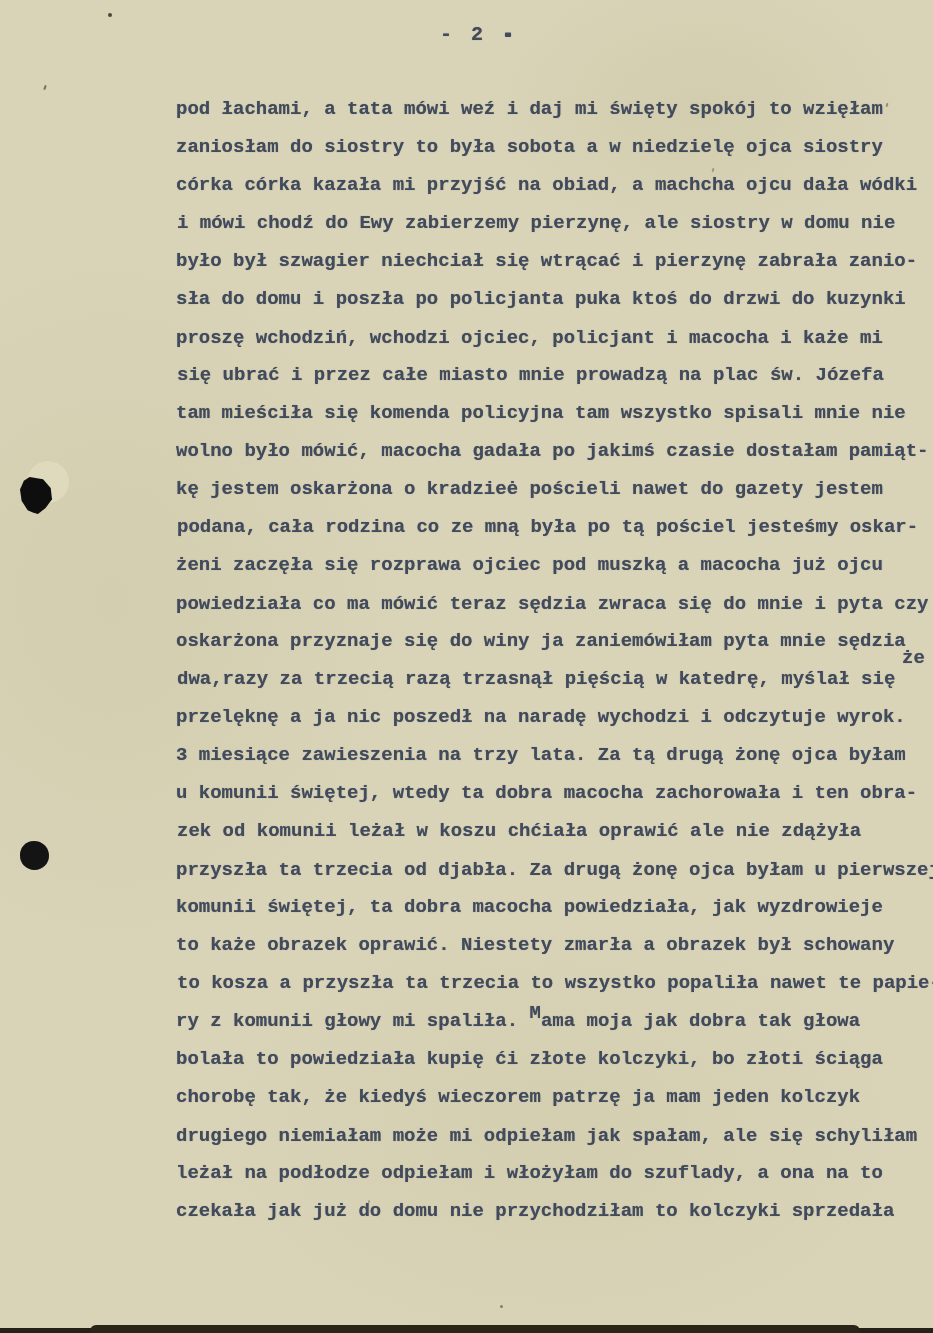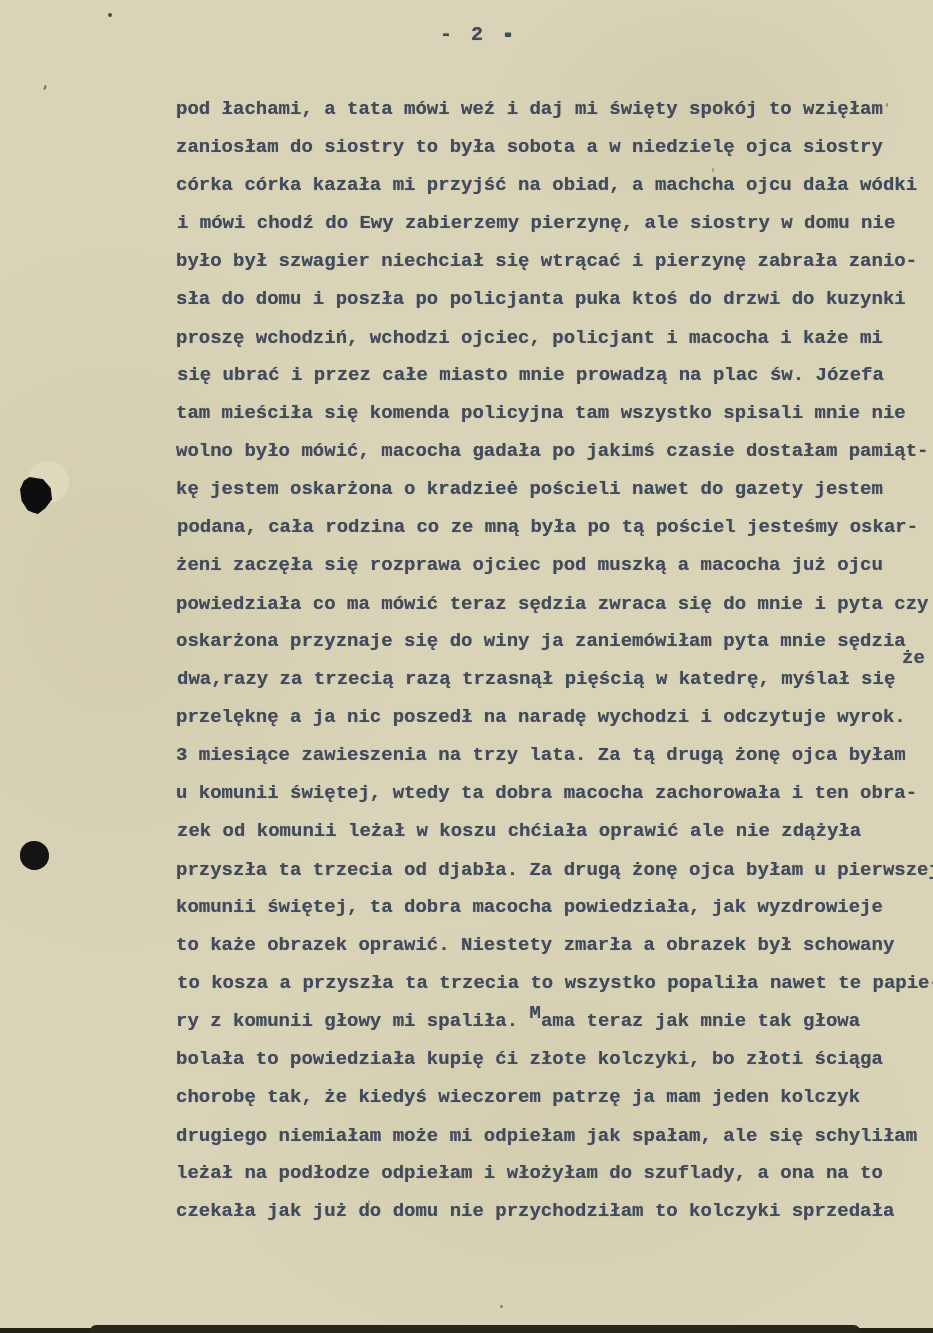--- a/index.html
+++ b/index.html
@@ -118,21 +118,21 @@
   <div class="line">oskarżona przyznaje się do winy ja zaniemówiłam pyta mnie sędzia</div>
   <div class="line">dwa,razy za trzecią razą trzasnął pięścią w katedrę, myślał się</div>
   <div class="line">przelęknę a ja nic poszedł na naradę wychodzi i odczytuje wyrok.</div>
   <div class="line">3 miesiące zawieszenia na trzy lata. Za tą drugą żonę ojca byłam</div>
   <div class="line">u komunii świętej, wtedy ta dobra macocha zachorowała i ten obra-</div>
   <div class="line">zek od komunii leżał w koszu chćiała oprawić ale nie zdążyła</div>
   <div class="line">przyszła ta trzecia od djabła. Za drugą żonę ojca byłam u pierwszej</div>
   <div class="line">komunii świętej, ta dobra macocha powiedziała, jak wyzdrowieje</div>
   <div class="line">to każe obrazek oprawić. Niestety zmarła a obrazek był schowany</div>
   <div class="line">to kosza a przyszła ta trzecia to wszystko popaliła nawet te papie-</div>
-  <div class="line"><span>ry z komunii głowy mi spaliła. </span><span class="sup">M</span><span>ama teraz jak mnie tak głowa</span></div>
+  <div class="line"><span>ry z komunii głowy mi spaliła. </span><span class="sup">M</span><span>ama moja jak dobra tak głowa</span></div>
   <div class="line">bolała to powiedziała kupię ći złote kolczyki, bo złoti ściąga</div>
   <div class="line">chorobę tak, że kiedyś wieczorem patrzę ja mam jeden kolczyk</div>
   <div class="line">drugiego niemiałam może mi odpiełam jak spałam, ale się schyliłam</div>
   <div class="line">leżał na podłodze odpiełam i włożyłam do szuflady, a ona na to</div>
   <div class="line">czekała jak już do domu nie przychodziłam to kolczyki sprzedała</div>
 </div>
 
 <div class="insertion typed">że</div>
 
 <div class="bottom-edge"></div>

